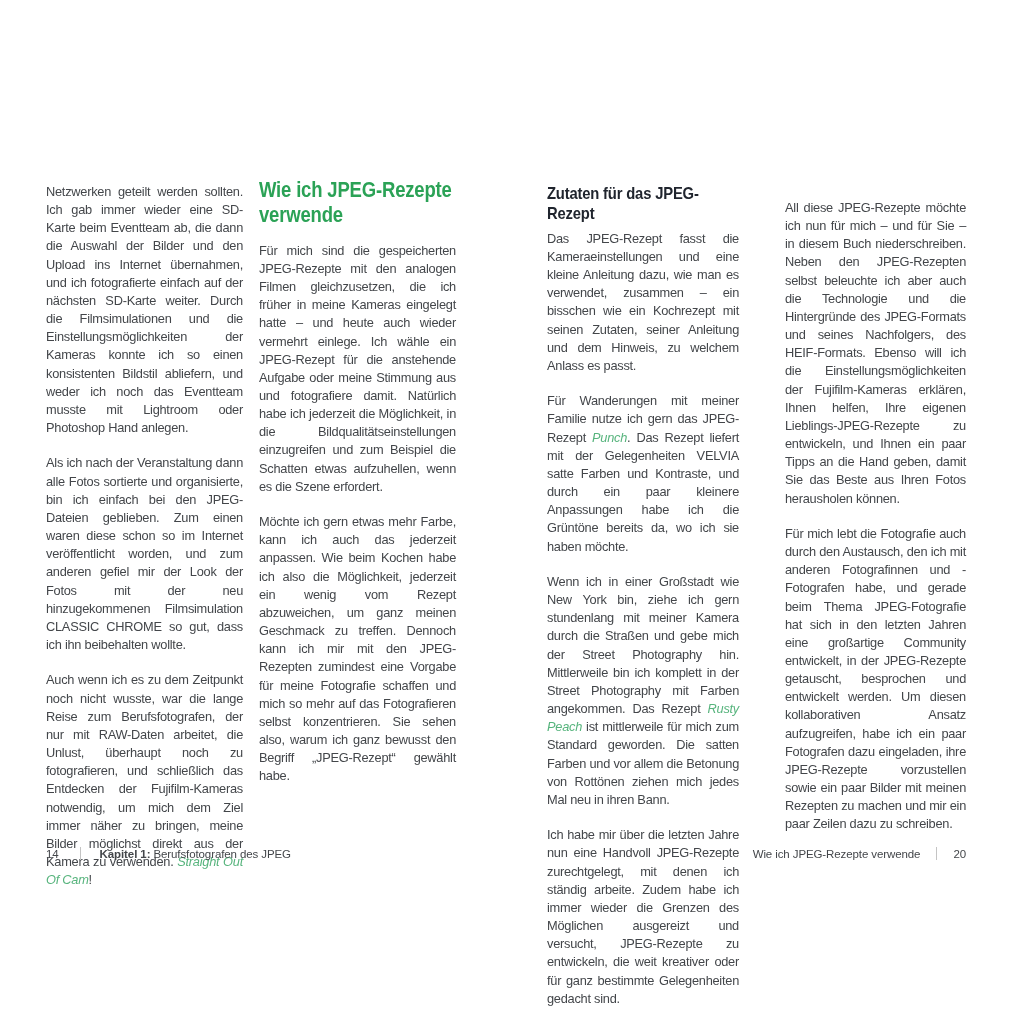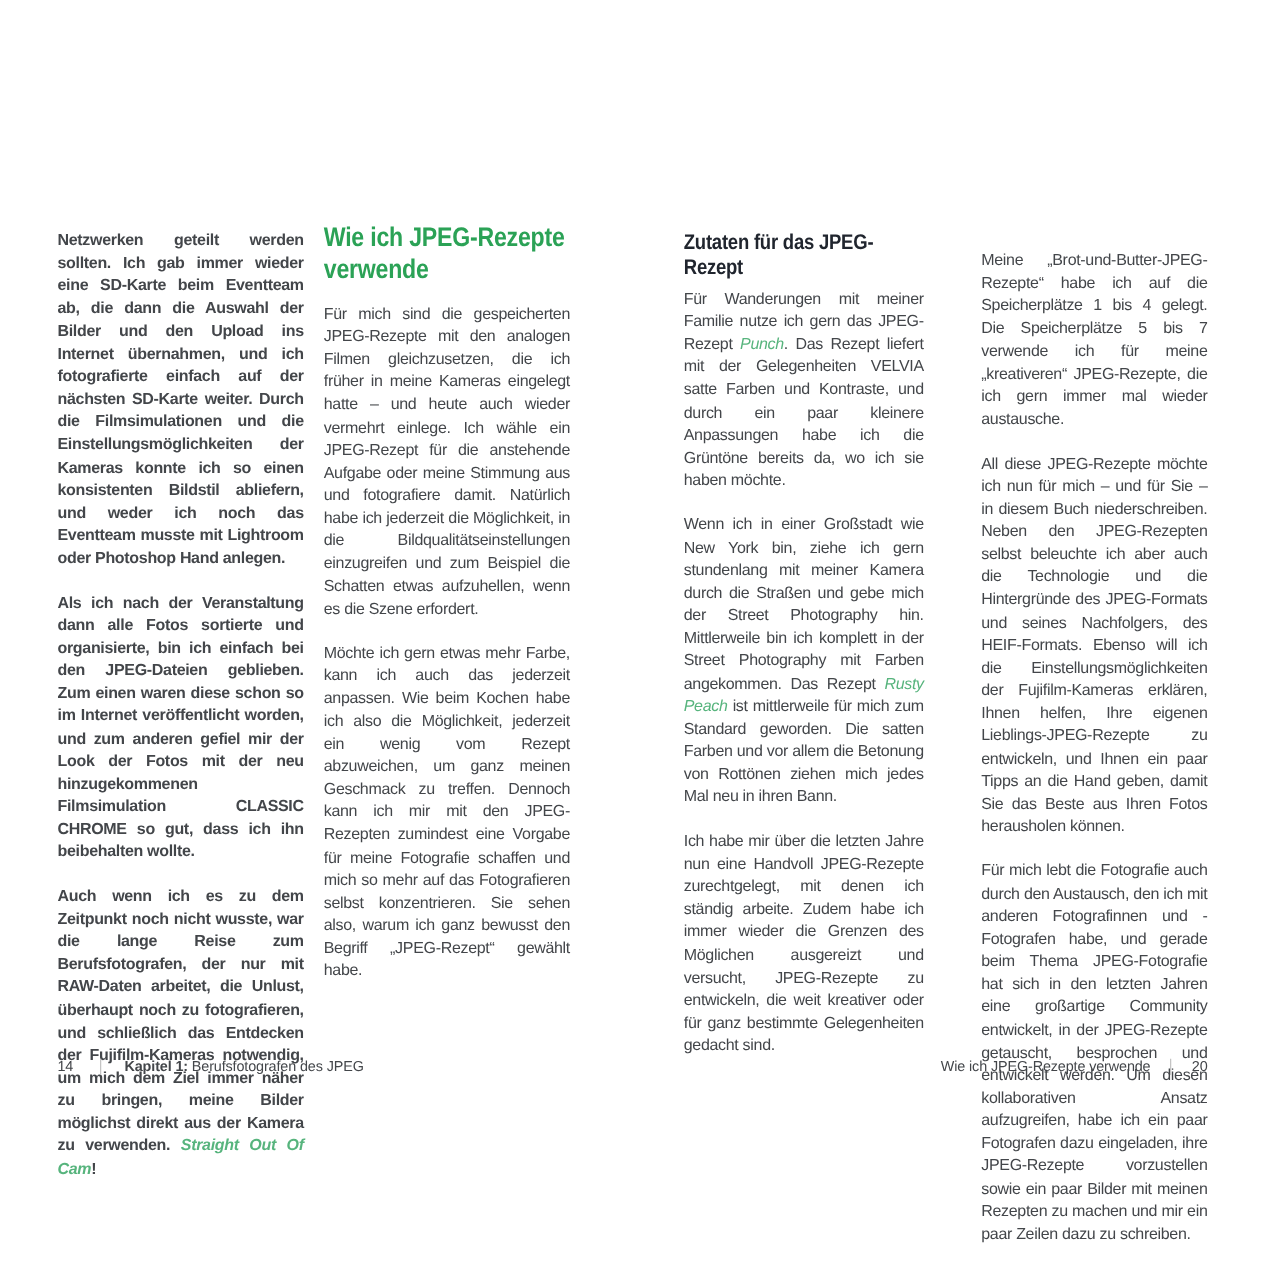--- a/index.html
+++ b/index.html
@@ -42,21 +42,21 @@
     font-weight:700;
     font-size:17px;
     line-height:1.2;
     letter-spacing:-0.2px;
     margin:0 0 5px 0;
     width:221px;
     transform:scaleX(0.87);
     transform-origin:0 0;
     text-align:left;
   }
-  #col-l1{left:46px;top:183px;width:197px;font-weight:bold;}
+  #col-l1{left:46px;top:183px;width:197px;}
   #col-l2{left:259px;top:178px;width:197px;}
   #col-r1{left:547px;top:184px;width:192px;}
   #col-r2{left:785px;top:199px;width:181px;}
   .footer{
     position:absolute;top:847px;
     display:flex;align-items:center;
     font-size:11.5px;color:var(--body);letter-spacing:-0.1px;
   }
   #footer-left{left:46px;}
   #footer-right{right:58px;}
@@ -81,28 +81,28 @@
   <h1 class="green-heading">Wie ich JPEG-Rezepte verwende</h1>
   <div>
       <p class="para"><span>Für mich sind die gespeicherten JPEG-Rezepte mit den analogen Filmen gleichzusetzen, die ich früher in meine Kameras eingelegt hatte – und heute auch wieder vermehrt einlege. Ich wähle ein JPEG-Rezept für die anstehende Aufgabe oder meine Stimmung aus und fotografiere damit. Natürlich habe ich jederzeit die Möglichkeit, in die Bildqualitätseinstellungen einzugreifen und zum Beispiel die Schatten etwas aufzuhellen, wenn es die Szene erfordert.</span></p>
       <p class="para"><span>Möchte ich gern etwas mehr Farbe, kann ich auch das jederzeit anpassen. Wie beim Kochen habe ich also die Möglichkeit, jederzeit ein wenig vom Rezept abzuweichen, um ganz meinen Geschmack zu treffen. Dennoch kann ich mir mit den JPEG-Rezepten zumindest eine Vorgabe für meine Fotografie schaffen und mich so mehr auf das Fotografieren selbst konzentrieren. Sie sehen also, warum ich ganz bewusst den Begriff „JPEG-Rezept“ gewählt habe.</span></p>
     </div>
 </div>
 
 <div class="col" id="col-r1">
   <h2 class="dark-heading">Zutaten für das JPEG-Rezept</h2>
   <div>
+      <p class="para"><span>Das JPEG-Rezept fasst die Kameraeinstellungen und eine kleine Anleitung dazu, wie man es verwendet, zusammen – ein bisschen wie ein Kochrezept mit seinen Zutaten, seiner Anleitung und dem Hinweis, zu welchem Anlass es passt.</span></p>
       <p class="para"><span>Für Wanderungen mit meiner Familie nutze ich gern das JPEG-Rezept </span><span class="accent">Punch</span><span>. Das Rezept liefert mit der Gelegenheiten VELVIA satte Farben und Kontraste, und durch ein paar kleinere Anpassungen habe ich die Grüntöne bereits da, wo ich sie haben möchte.</span></p>
       <p class="para"><span>Wenn ich in einer Großstadt wie New York bin, ziehe ich gern stundenlang mit meiner Kamera durch die Straßen und gebe mich der Street Photography hin. Mittlerweile bin ich komplett in der Street Photography mit Farben angekommen. Das Rezept </span><span class="accent">Rusty Peach</span><span> ist mittlerweile für mich zum Standard geworden. Die satten Farben und vor allem die Betonung von Rottönen ziehen mich jedes Mal neu in ihren Bann.</span></p>
       <p class="para"><span>Ich habe mir über die letzten Jahre nun eine Handvoll JPEG-Rezepte zurechtgelegt, mit denen ich ständig arbeite. Zudem habe ich immer wieder die Grenzen des Möglichen ausgereizt und versucht, JPEG-Rezepte zu entwickeln, die weit kreativer oder für ganz bestimmte Gelegenheiten gedacht sind.</span></p>
     </div>
 </div>
 
 <div class="col" id="col-r2">
-    <p class="para"><span>Meine „Brot-und-Butter-JPEG-Rezepte“ habe ich auf die Speicherplätze 1 bis 4 gelegt. Die Speicherplätze 5 bis 7 verwende ich für meine „kreativeren“ JPEG-Rezepte, die ich gern immer mal wieder austausche.</span></p>
     <p class="para"><span>All diese JPEG-Rezepte möchte ich nun für mich – und für Sie – in diesem Buch niederschreiben. Neben den JPEG-Rezepten selbst beleuchte ich aber auch die Technologie und die Hintergründe des JPEG-Formats und seines Nachfolgers, des HEIF-Formats. Ebenso will ich die Einstellungsmöglichkeiten der Fujifilm-Kameras erklären, Ihnen helfen, Ihre eigenen Lieblings-JPEG-Rezepte zu entwickeln, und Ihnen ein paar Tipps an die Hand geben, damit Sie das Beste aus Ihren Fotos herausholen können.</span></p>
     <p class="para"><span>Für mich lebt die Fotografie auch durch den Austausch, den ich mit anderen Fotografinnen und -Fotografen habe, und gerade beim Thema JPEG-Fotografie hat sich in den letzten Jahren eine großartige Community entwickelt, in der JPEG-Rezepte getauscht, besprochen und entwickelt werden. Um diesen kollaborativen Ansatz aufzugreifen, habe ich ein paar Fotografen dazu eingeladen, ihre JPEG-Rezepte vorzustellen sowie ein paar Bilder mit meinen Rezepten zu machen und mir ein paar Zeilen dazu zu schreiben.</span></p>
   </div>
 
 <div class="footer" id="footer-left">
   <span class="page-num">14</span>
   <span class="divider"></span>
   <span><b>Kapitel 1:</b><span> Berufsfotografen des JPEG</span></span>
 </div>
 

